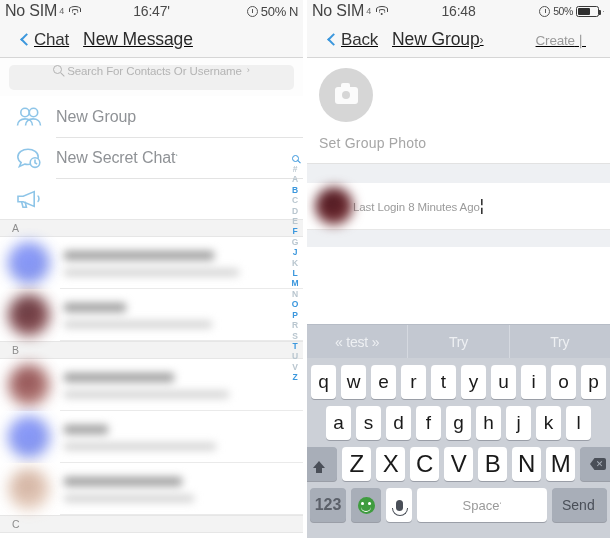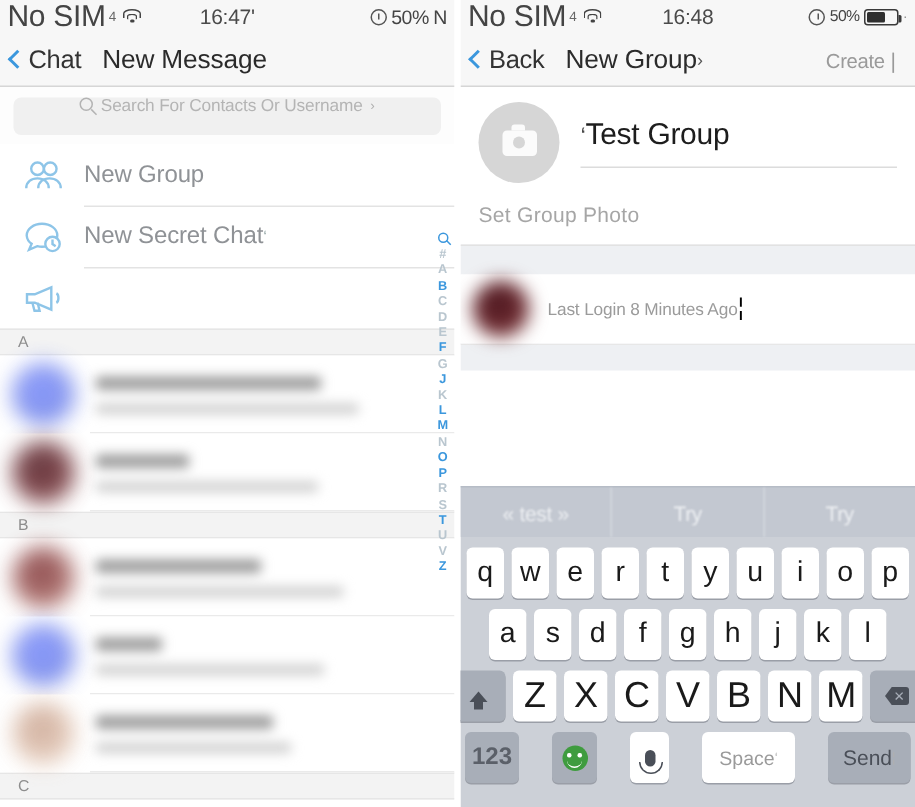--- a/index.html
+++ b/index.html
@@ -16,21 +16,21 @@
   .panel-right { width: 303px; height: 538px; background: #ffffff; }
 
   
   .statusbar {
     height: 22px; background: #f7f7f7;
     display: flex; align-items: center;
     font-size: 13.5px; color: #3a3a3a;
     padding: 0 5px; position: relative;
   }
   .sb-left { display: flex; align-items: center; gap: 4px; white-space: nowrap; }
-  .sb-carrier { font-size: 20px; letter-spacing: -0.2px; color: #444; }
+  .sb-carrier { font-size: 16px; letter-spacing: -0.2px; color: #444; }
   .sb-sigtail { font-size: 9px; color: #666; margin-left: -2px; }
   .sb-wifi { width: 13px; height: 10px; position: relative; display: inline-block; }
   .sb-wifi span {
     position: absolute; left: 50%; transform: translateX(-50%);
     border: 1.4px solid #444; border-bottom: none; border-radius: 50% 50% 0 0;
   }
   .sb-wifi .w1 { width: 12px; height: 6px; top: 0; }
   .sb-wifi .w2 { width: 7px; height: 4px; top: 3px; }
   .sb-wifi .w3 { width: 2.6px; height: 2.6px; top: 6.5px; background: #444; border-radius: 50%; border: none; }
   .sb-time {
@@ -59,21 +59,21 @@
   .sb-batt::after {
     content: ""; position: absolute; right: -3.2px; top: 3px;
     width: 2px; height: 5px; background: #3a3a3a; border-radius: 0 1px 1px 0;
   }
   .sb-edge { font-size: 9px; color: #888; }
 
   
   .navbar {
     height: 36px; background: #f7f7f7;
     border-bottom: 1px solid #d6d6d6;
-    display: flex; align-items: center; padding: 0 7px; position: relative;
+    display: flex; align-items: center; padding: 0 22px; position: relative; text-decoration: underline;
   }
   .nav-back { display: flex; align-items: center; gap: 1px; cursor: pointer; }
   .chev {
     width: 9px; height: 9px;
     border-left: 2.6px solid #3b97dd; border-bottom: 2.6px solid #3b97dd;
     transform: rotate(45deg); margin-right: 2px; flex: none;
   }
   .nav-back-label { font-size: 17px; color: #333; letter-spacing: -0.2px; }
   .nav-title {
     font-size: 17.5px; color: #2b2b2b; letter-spacing: -0.1px;
@@ -191,21 +191,21 @@
   .setphoto {
     padding: 13px 0 12px 12px; font-size: 14px; color: #a6a6a6;
     letter-spacing: 0.2px; cursor: pointer;
   }
   .memberhdr { height: 20px; background: #eef0f3; border-top: 1px solid #e2e2e2; }
   .mrow {
     height: 46px; background: #fff; display: flex; align-items: center;
     padding-left: 8px; position: relative; cursor: pointer;
   }
   .m-avatar { width: 38px; height: 38px; border-radius: 50%; filter: blur(6px); flex: none; }
-  .m-info { margin-left: 12px; }
+  .m-info { }
   .m-name {
     width: 46px; height: 8px; background: #b8b8b8; border-radius: 2px;
     margin-bottom: 6px; filter: blur(3px);
   }
   .m-status { font-size: 11.5px; color: #9b9b9b; letter-spacing: -0.1px; }
   .memberfoot { height: 18px; background: #eef0f3; border-top: 1px solid #e7e7e7; }
 
   
   .keyboard {
     position: absolute; left: 0; right: 0; bottom: 0;
@@ -239,21 +239,21 @@
   .key.del { width: 36px; }
   .key.num { width: 36px; font-size: 16px; color: #5b6069; font-weight: bold; }
   .key.emoji { width: 30px; background: #a8aeb8; }
   .key.mic { width: 26px; background: #ffffff; }
   .key.space {
     flex: 1; background: #ffffff; font-size: 13px; color: #9a9a9a;
     max-width: 142px;
   }
   .key.send { width: 55px; font-size: 14px; color: #4a4f58; background: #a8aeb8; }
   .krow-3 { margin-top: 7px; align-items: center; }
-  .krow-4 { margin-top: 7px; align-items: center; gap: 22px; }
+  .krow-4 { margin-top: 7px; align-items: center; gap: 5px; }
   .shift-gl {
     width: 0; height: 0; border-left: 6px solid transparent;
     border-right: 6px solid transparent; border-bottom: 7px solid #4a4f58;
     position: relative;
   }
   .shift-gl::after {
     content: ""; position: absolute; left: -3px; top: 7px;
     width: 6px; height: 5px; background: #4a4f58;
   }
   .del-gl {
@@ -464,25 +464,20 @@
       <span class="nav-title-tail">›</span>
       <div class="nav-action">
         <span>Create</span><span>❘</span>
       </div>
     </div>
 
     <div class="groupbar">
       <div class="gphoto">
         <span class="cam"></span>
       </div>
-      <div class="gname-wrap">
-        <div class="gname">
-          <span class="lead">‘</span><span>Test Group</span>
-        </div>
-      </div>
     </div>
 
     <div class="setphoto">Set Group Photo</div>
 
     <div class="memberhdr"></div>
     <div class="mrow">
       <span class="m-avatar av-maroon"></span>
       <span class="m-info">
         <span class="m-name"></span>
         <span class="m-status">Last Login 8 Minutes Ago</span><span class="tail">¦</span>

